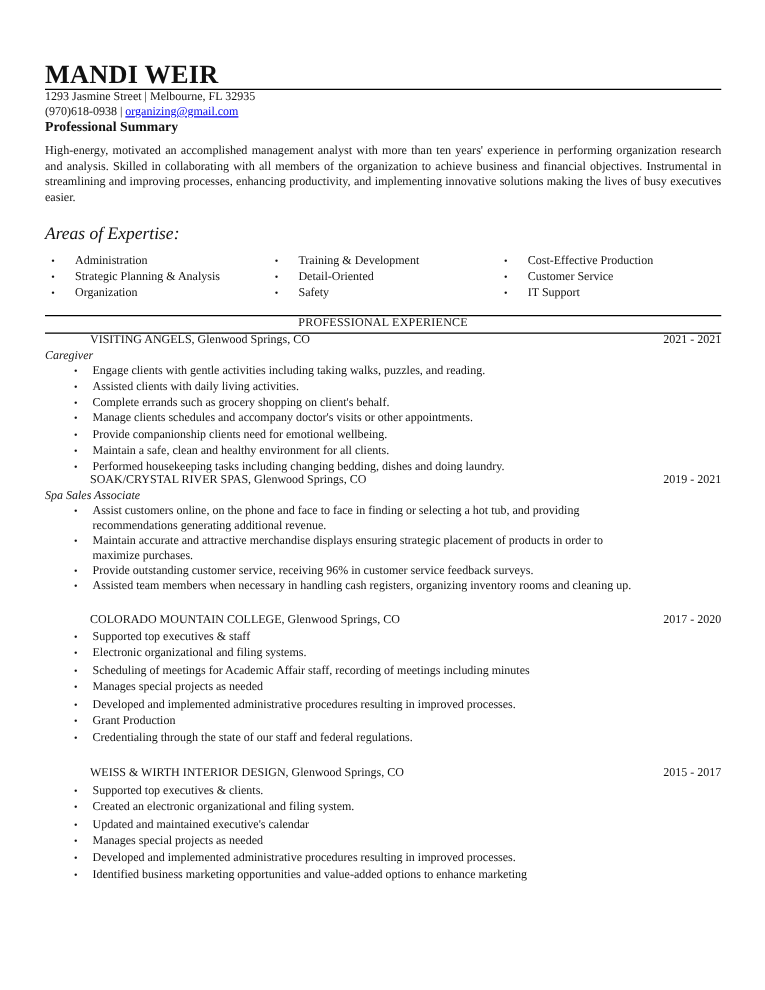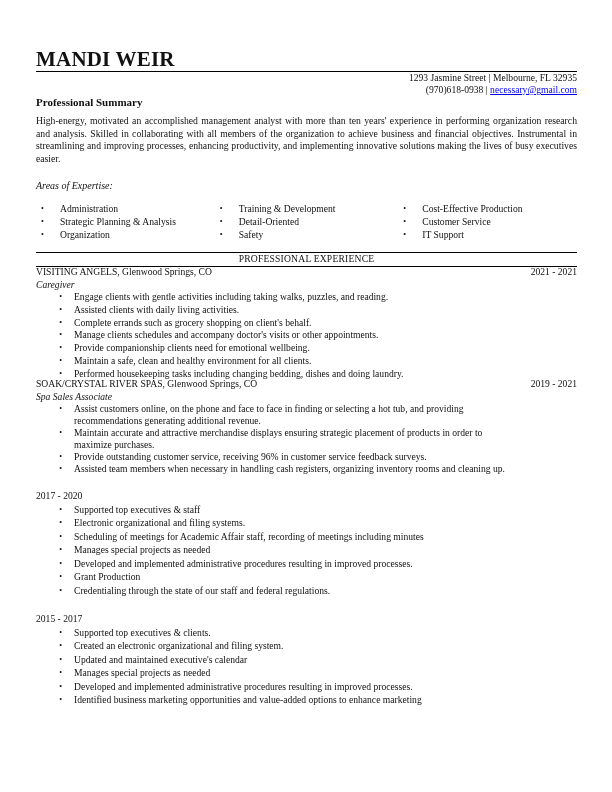--- a/index.html
+++ b/index.html
@@ -2,52 +2,52 @@
 <html><head>
 <meta charset="utf-8">
 <style>
   html, body { margin:0; padding:0; background:#fff; }
   body { width:612px; height:792px; position:relative; overflow:hidden;
          font-family:"Liberation Serif","DejaVu Serif",serif; color:#111; font-size:9.6px; }
   .page { position:absolute; left:36px; top:0; width:541px; }
   .name { position:absolute; top:48px; left:0; width:541px; text-align:left;
           font-size:21px; font-weight:bold; letter-spacing:0.2px; line-height:22px; }
   .rule-top { position:absolute; top:71px; left:0; width:541px; border-top:1.3px solid #000; }
-  .contact { position:absolute; left:0; width:541px; text-align:right; font-size:9.6px; line-height:12px; }
+  .contact { position:absolute; left:0; width:541px; text-align:left; font-size:9.6px; line-height:12px; }
   .contact.l1 { top:72px; }
   .contact.l2 { top:84px; }
   .email { color:#0000ee; text-decoration:underline; }
   .sum-title { position:absolute; top:96px; left:0; font-weight:bold; font-size:11px; }
   .summary { position:absolute; top:115px; left:0; width:541px; text-align:justify; line-height:12.5px; font-size:9.7px; }
-  .aoe { position:absolute; top:180px; left:0; font-style:italic; font-size:10px;text-align:center; }
+  .aoe { position:absolute; top:180px; left:0; font-style:italic; font-size:14px;text-align:center; }
   .skills { position:absolute; top:203px; left:0; width:541px; display:flex; }
   .skills .col { width:190px; }
   .skills .col:nth-child(2){ width:195px; }
   .skill { display:flex; line-height:12.8px; font-size:9.6px; }
   .skill .b { width:19px; padding-left:5px; font-size:8px; }
   .exp-rule1 { position:absolute; top:252px; left:0; width:541px; border-top:1px solid #000; }
   .exp-title { position:absolute; top:253px; left:0; width:541px; text-align:center; font-size:9.6px; letter-spacing:0.2px; }
   .exp-rule2 { position:absolute; top:266px; left:0; width:541px; border-top:1px solid #000; }
   .job { position:absolute; left:0; width:541px; }
-  .job-head { display:flex; justify-content:space-between; font-size:9.6px; line-height:12.5px; }
+  .job-head { display:flex; justify-content:space-between; font-size:9.6px; line-height:12.5px;margin-left:36px; }
   .job-title { font-style:italic; font-size:9.6px; line-height:12.5px; }
   .bl { list-style:none; margin:0; padding:0; }
   .bl li { display:flex; font-size:9.6px; }
   .bl .b { width:38px; text-align:right; padding-right:12px; box-sizing:border-box; padding-left:18px; font-size:8px; }
   .bl .t { flex:1; }
 </style>
 </head>
 <body>
 
 <div class="page">
   <div class="name">MANDI WEIR</div>
   <div class="rule-top"></div>
   <div class="contact l1">1293 Jasmine Street  | Melbourne, FL 32935</div>
   <div class="contact l2">
-    <span>(970)618-0938  | </span><a class="email">necessary@gmail.com</a>
+    <span>(970)618-0938  | </span><a class="email">organizing@gmail.com</a>
   </div>
 
   <div class="sum-title">Professional Summary</div>
   <div class="summary">High-energy, motivated an accomplished management analyst with more than ten years' experience in performing organization research and analysis. Skilled in collaborating with all members of the organization to achieve business and financial objectives. Instrumental in streamlining and improving processes, enhancing productivity, and implementing innovative solutions making the lives of busy executives easier.</div>
 
   <div class="aoe">Areas of Expertise:</div>
   <div class="skills">
     <div class="col">
       <div class="skill">
           <span class="b">•</span>
@@ -155,20 +155,21 @@
         </li>
       <li>
           <span class="b">•</span>
           <span class="t">Assisted team members when necessary in handling cash registers, organizing inventory rooms and cleaning up.</span>
         </li>
     </ul>
   </div>
 
   <div class="job" style="top:490px">
     <div class="job-head">
+      <span><span>COLORADO MOUNTAIN COLLEGE</span><span>, Glenwood Springs, CO</span></span>
       <span>2017 - 2020</span>
     </div>
     <ul class="bl" style="line-height:13.6px">
       <li>
           <span class="b">•</span>
           <span class="t">Supported top executives &amp; staff</span>
         </li>
       <li>
           <span class="b">•</span>
           <span class="t">Electronic organizational and filing systems.</span>
@@ -191,20 +192,21 @@
         </li>
       <li>
           <span class="b">•</span>
           <span class="t">Credentialing through the state of our staff and federal regulations.</span>
         </li>
     </ul>
   </div>
 
   <div class="job" style="top:613px">
     <div class="job-head">
+      <span><span>WEISS &amp; WIRTH INTERIOR DESIGN</span><span>, Glenwood Springs, CO</span></span>
       <span>2015 - 2017</span>
     </div>
     <ul class="bl" style="line-height:13.6px">
       <li>
           <span class="b">•</span>
           <span class="t">Supported top executives &amp; clients.</span>
         </li>
       <li>
           <span class="b">•</span>
           <span class="t">Created an electronic organizational and filing system.</span>

